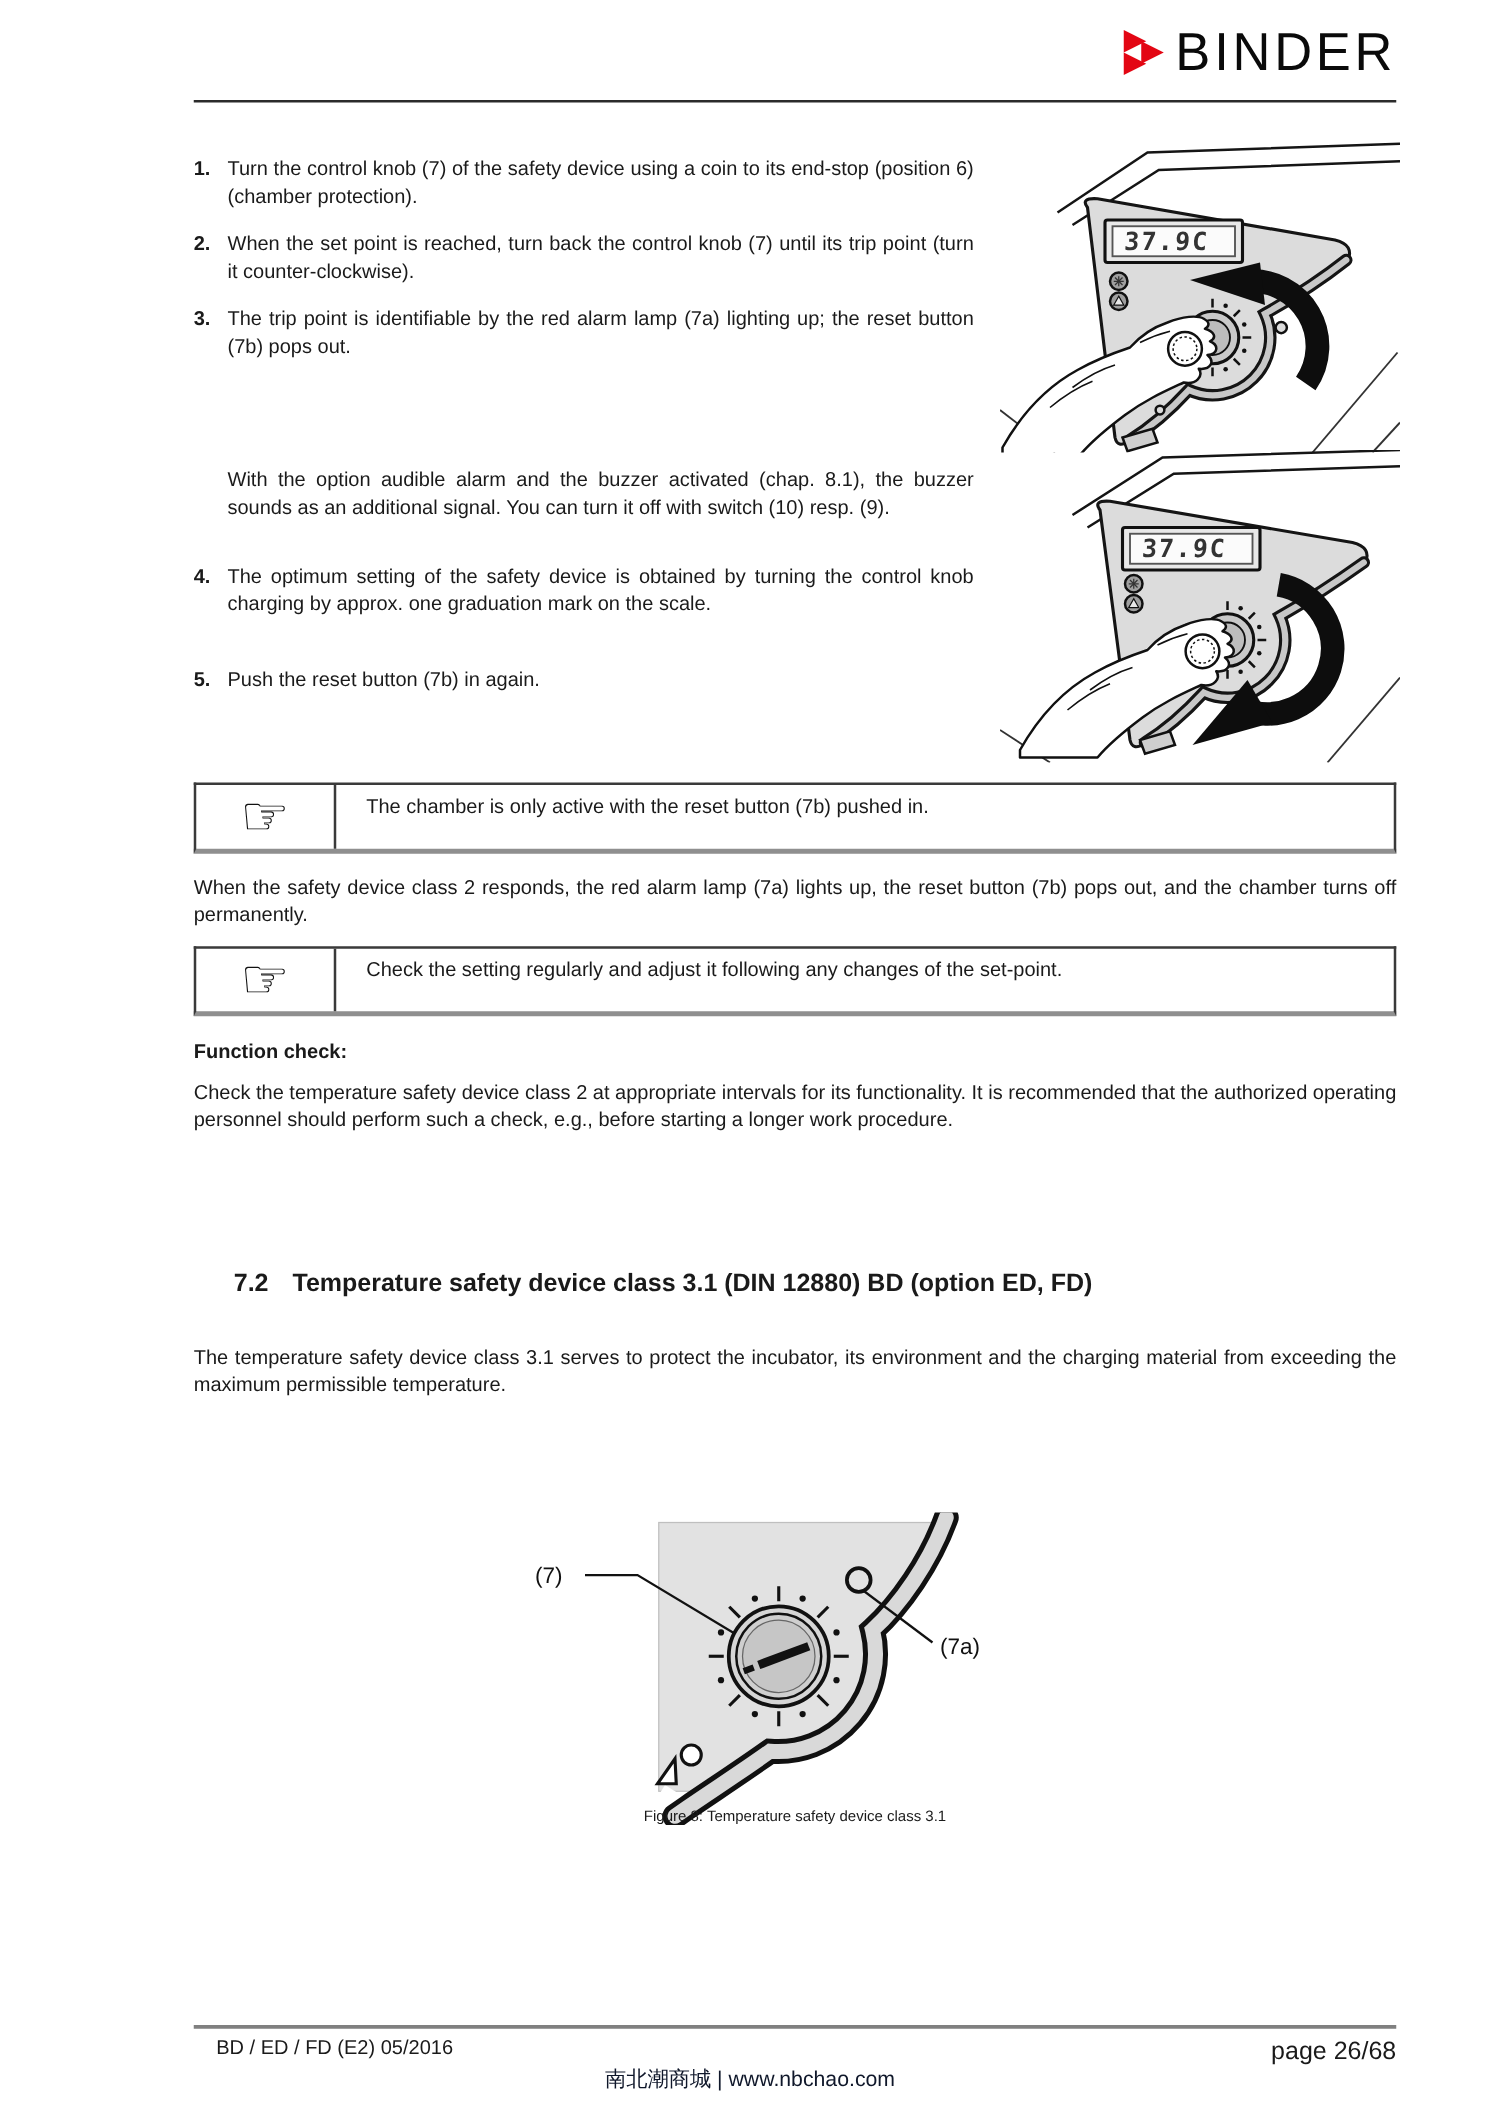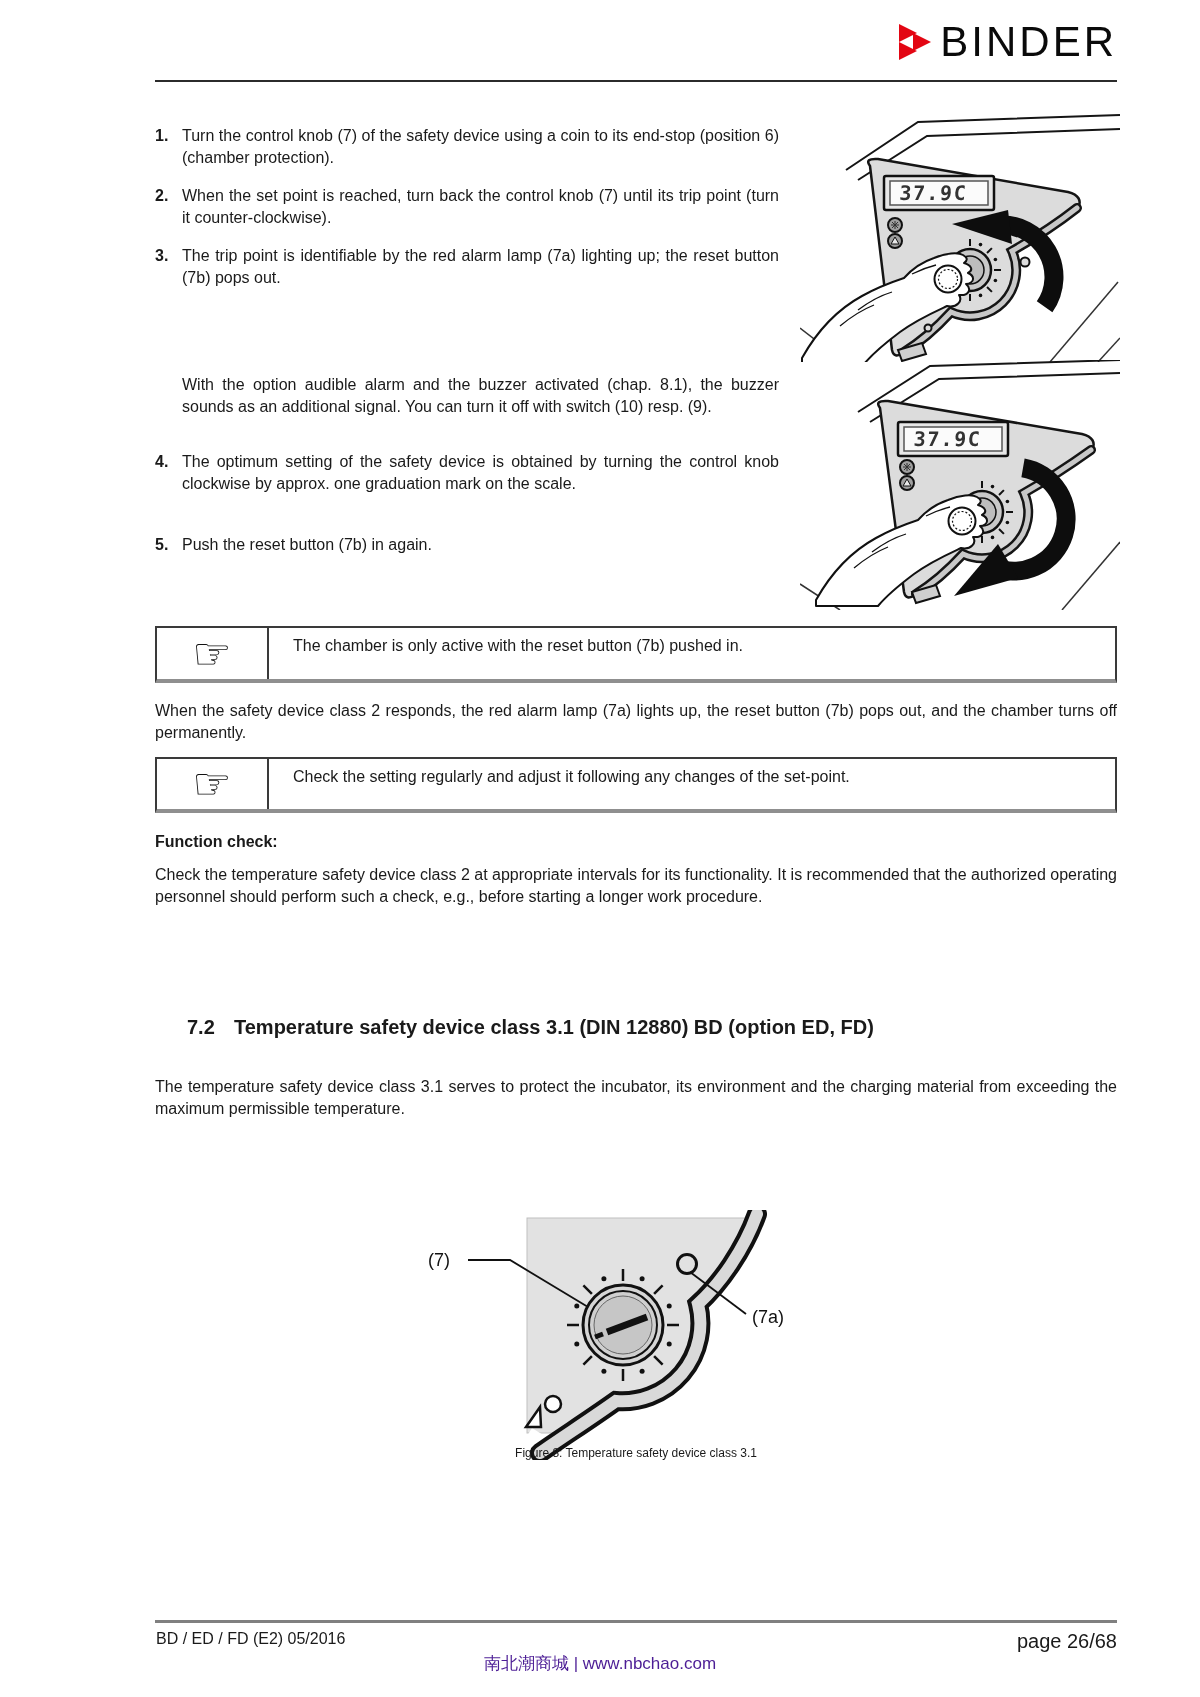--- a/index.html
+++ b/index.html
@@ -23,23 +23,23 @@
   .note-icon-cell{width:110px;flex:none;border-right:2px solid #3a3a3a;display:flex;align-items:center;justify-content:center;}
   .hand-glyph{font-size:44px;line-height:1;color:#111;}
   .note-text{flex:1;padding:7px 12px 0 24px;font-size:16px;line-height:21.5px;}
   .para{position:absolute;left:155px;width:962px;font-size:16px;line-height:21.5px;text-align:justify;}
   .bold-head{position:absolute;left:155px;font-size:16px;font-weight:bold;}
   .h2{position:absolute;left:155px;top:1016px;width:962px;display:flex;font-size:20px;font-weight:bold;}
   .h2 .no{width:47px;flex:none;margin-left:32px;}
   .caption{position:absolute;left:155px;width:962px;text-align:center;font-size:12px;}
   
   .footer-rule{position:absolute;left:155px;right:83px;top:1620px;border-top:3px solid #808080;}
-  .f-left{position:absolute;left:156px;top:1630px;font-size:16px;text-align:center;}
+  .f-left{position:absolute;left:173px;top:1630px;font-size:16px;text-align:center;}
   .f-right{position:absolute;right:83px;top:1630px;font-size:20px;margin-left:48px;}
-  .watermark{position:absolute;left:0;width:1200px;top:1652px;text-align:center;font-size:17px;color:#4c1d95;}
+  .watermark{position:absolute;left:0;width:1200px;top:1652px;text-align:center;font-size:17px;color:#0f172a;}
   svg text{font-family:"Liberation Sans",sans-serif;}
   .seg{font-family:"DejaVu Sans Mono",monospace;font-weight:bold;letter-spacing:1.5px;fill:#333;}
 </style>
 </head>
 <body>
 
 <div class="page">
 
   <div class="logo">
     <svg width="36" height="42" viewBox="0 0 36 42">
@@ -62,21 +62,21 @@
   <div class="step" style="top:245px">
     <span class="num">3.</span>
     <span class="txt">The trip point is identifiable by the red alarm lamp (7a) lighting up; the reset button (7b) pops out.</span>
   </div>
   <div class="step" style="top:374px">
     <span class="num"></span>
     <span class="txt">With the option audible alarm and the buzzer activated (chap. 8.1), the buzzer sounds as an additional signal. You can turn it off with switch (10) resp. (9).</span>
   </div>
   <div class="step" style="top:451px">
     <span class="num">4.</span>
-    <span class="txt">The optimum setting of the safety device is obtained by turning the control knob clockwise by approx. one graduation mark on the scale.</span>
+    <span class="txt">The optimum setting of the safety device is obtained by turning the control knob charging by approx. one graduation mark on the scale.</span>
   </div>
   <div class="step" style="top:534px">
     <span class="num">5.</span>
     <span class="txt">Push the reset button (7b) in again.</span>
   </div>
 
   <svg class="abs" style="left:800px;top:112px" width="320" height="250" viewBox="0 0 320 250">
     <g stroke="#333" stroke-width="1.5" fill="none">
       <path d="M 0 216 L 44 250"></path>
         <path d="M 250 250 L 318 170"></path>

